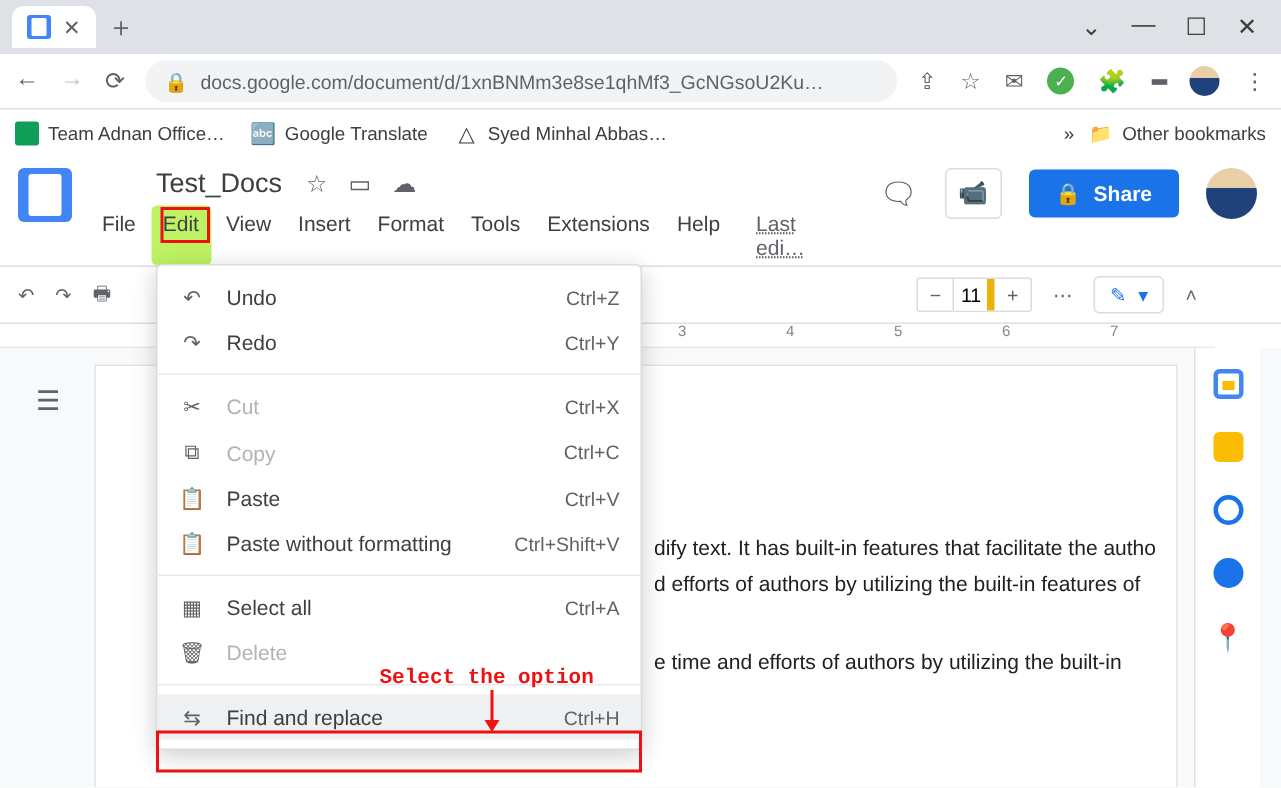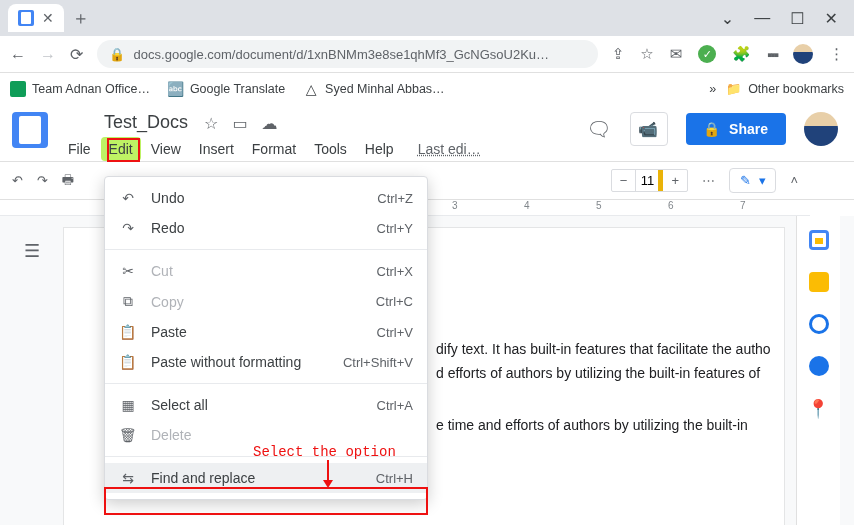--- a/index.html
+++ b/index.html
@@ -66,21 +66,21 @@
   .sp-cont{background:#1a73e8;border-radius:50%;}
   .sp-maps{font-size:18px;}
   
   .menu { position:absolute; left:104px; top:176px; width:324px; background:#fff; border:1px solid #dadce0; border-radius:4px; box-shadow:0 4px 16px rgba(0,0,0,.2); z-index:10; padding:6px 0; font-size:14px; color:#3c4043;}
   .menu .item { display:flex; align-items:center; padding:7px 14px; gap:14px; }
   .menu .item.hov { background:#eef0f2; }
   .menu .item.disabled { color:#b0b3b8; }
   .menu .item .mi-ic { width:18px; text-align:center; color:#5f6368; font-size:14px;}
   .menu .item .mi-sc { margin-left:auto; color:#5f6368; font-size:13px;}
   .menu hr { border:none; border-top:1px solid #e8eaed; margin:6px 0;}
-  .annot { position:absolute; color:#e11; font-family:"Courier New",monospace; font-size:14px; font-weight:400; z-index:12;}
+  .annot { position:absolute; color:#e11; font-family:"Courier New",monospace; font-size:14px; font-weight:700; z-index:12;}
 </style>
 </head>
 <body>
 
 <div class="browser-tabs">
   <div class="tab">
     <span class="favicon"></span>
     <span class="tab-close">✕</span>
   </div>
   <span class="newtab">＋</span>
@@ -148,20 +148,21 @@
           <span>☁</span>
         </span>
       </div>
       <div class="menubar">
         <span>File</span>
         <span class="active">Edit</span>
         <span>View</span>
         <span>Insert</span>
         <span>Format</span>
         <span>Tools</span>
+        <span>Extensions</span>
         <span>Help</span>
         <span class="last-edit">Last edi…</span>
       </div>
     </div>
     <div class="hdr-right">
       <span style="font-size:20px;color:#5f6368;">🗨</span>
       <div class="meet-btn">
           <span>📹</span>
         </div>
       <div class="share-btn">

